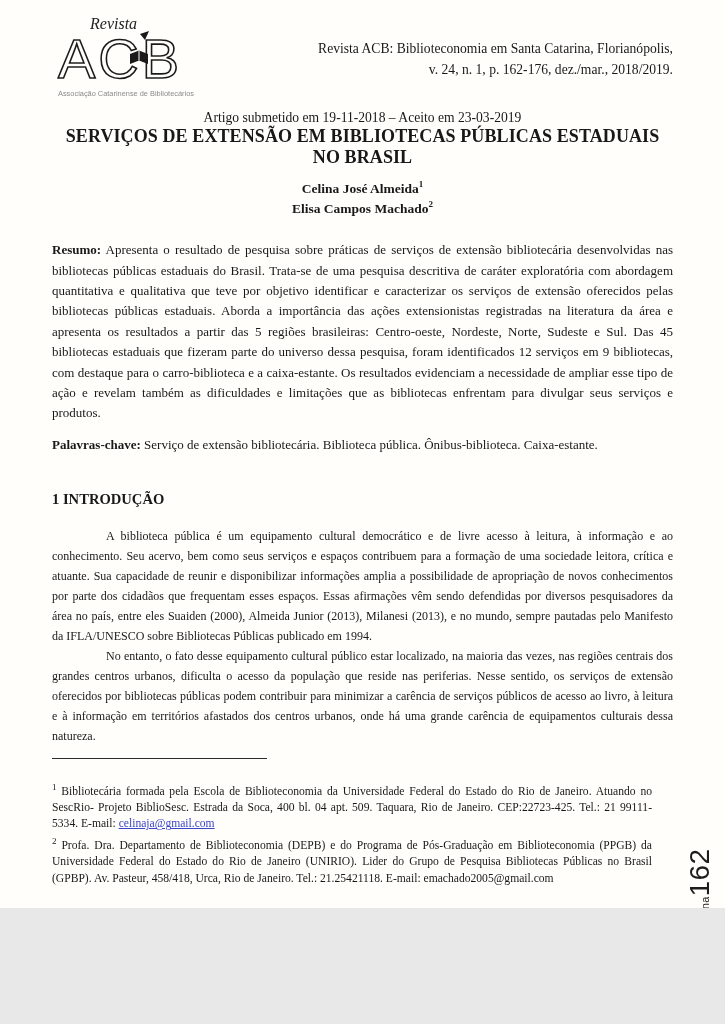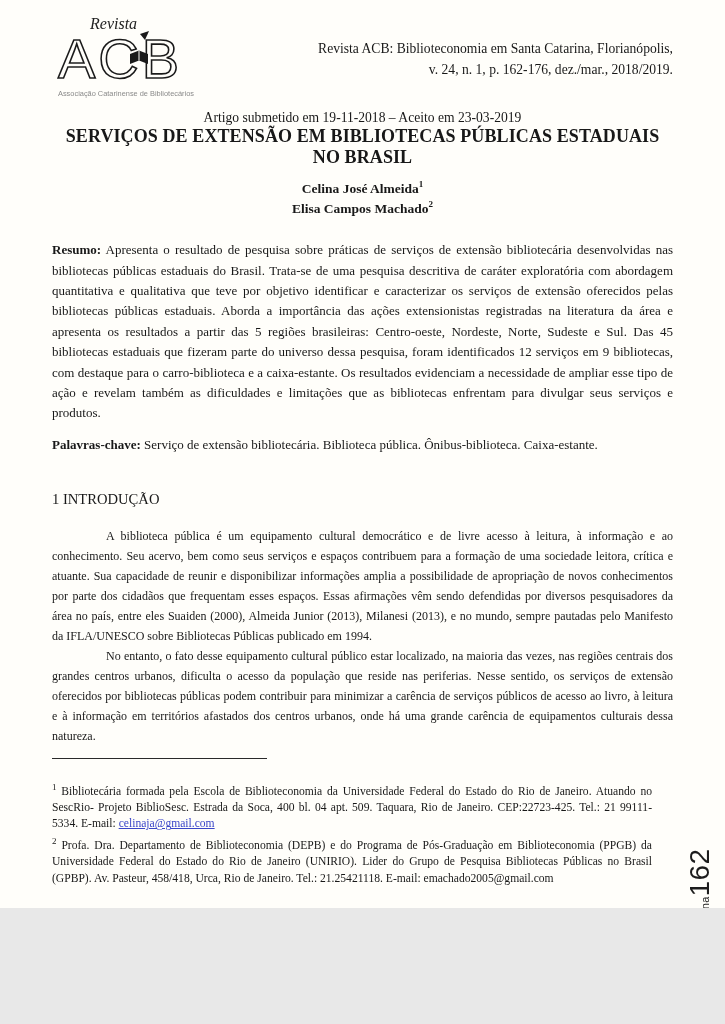--- a/index.html
+++ b/index.html
@@ -16,21 +16,21 @@
   .cite { text-align:right; font-size:13.6px; line-height:1.55; padding-top:26px; }
   .submission { text-align:center; font-size:13.6px; margin-top:6px; }
   
   .title { text-align:center; font-weight:bold; font-size:18px; letter-spacing:0.1px; }
   .authors { text-align:center; font-weight:bold; font-size:13.5px; margin-top:10px; line-height:1.45; }
   .authors sup, .fnote sup { font-size:9px; }
   
   .abstract { margin-top:22px; font-size:13px; line-height:20.4px; text-align:justify; }
   .keywords { margin-top:13px; font-size:13px; text-align:justify; }
   
-  .section-title { margin-top:38px; font-weight:normal; font-size:14.6px; }
+  .section-title { margin-top:38px; font-weight:bold; font-size:14.6px; }
   .body-para { font-size:12px; line-height:20px; text-align:justify; text-indent:54px; }
   .body-para.first { margin-top:18px; }
   
   .fnote-sep { width:215px; border:0; border-top:1.2px solid #2a2a2a; margin-top:12px; }
   .footnotes { margin-top:20px; font-size:11.6px; line-height:16.4px; text-align:justify; width:600px; }
   a.blue-link { color:#3a45c8; text-decoration:underline; cursor:pointer; }
   
   .pagenum {
     position:absolute; left:684px; top:932px;
     transform:rotate(-90deg); transform-origin:0 0;

